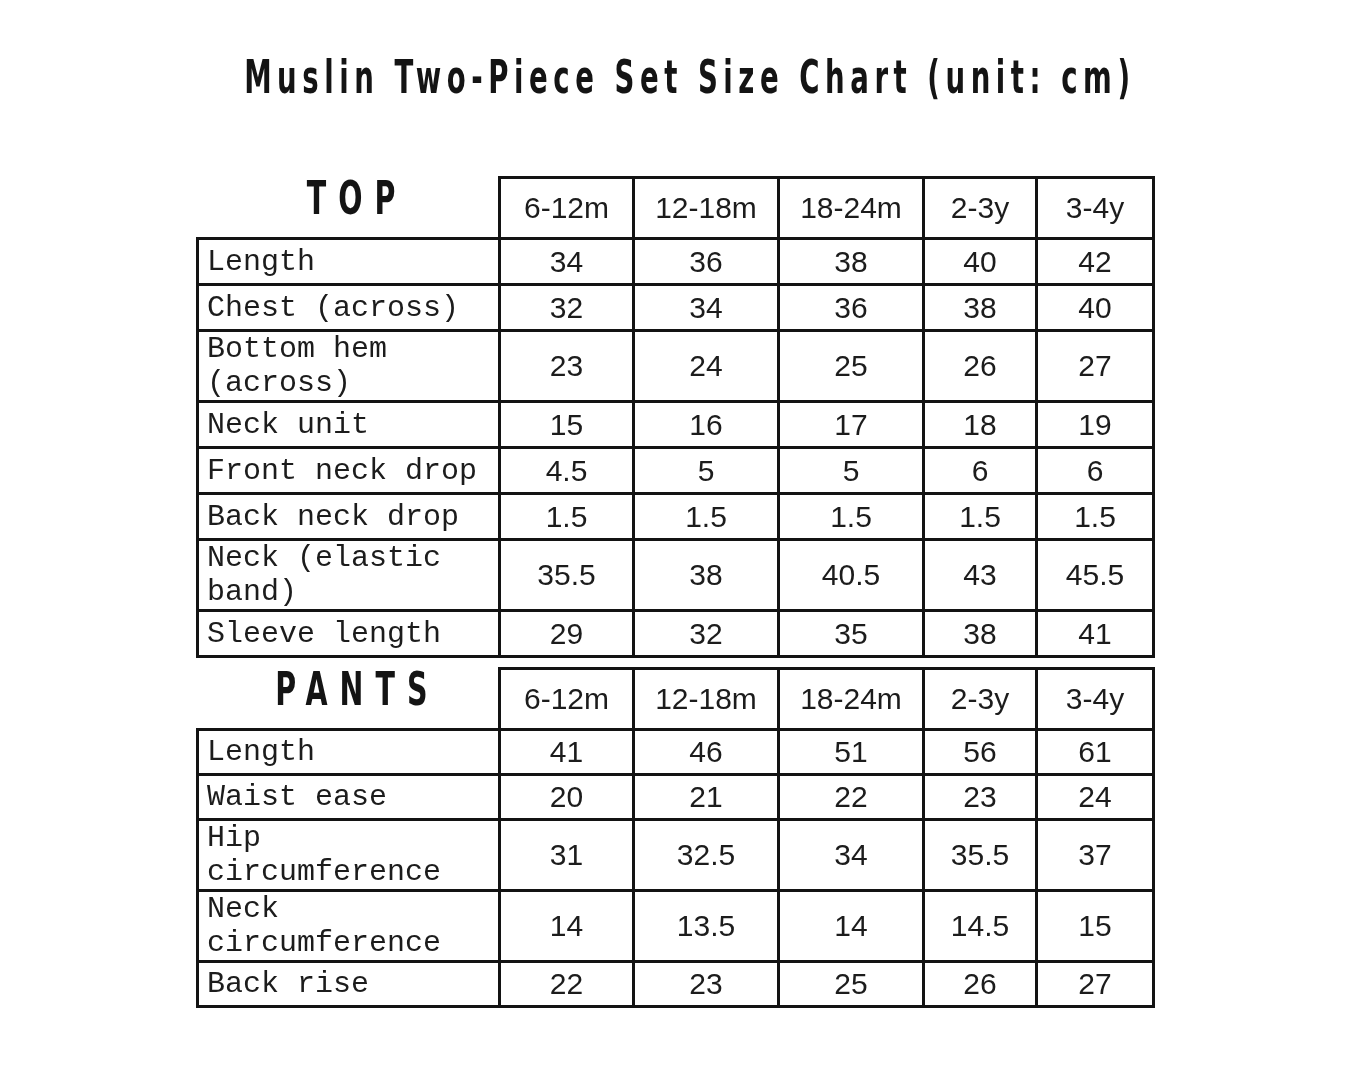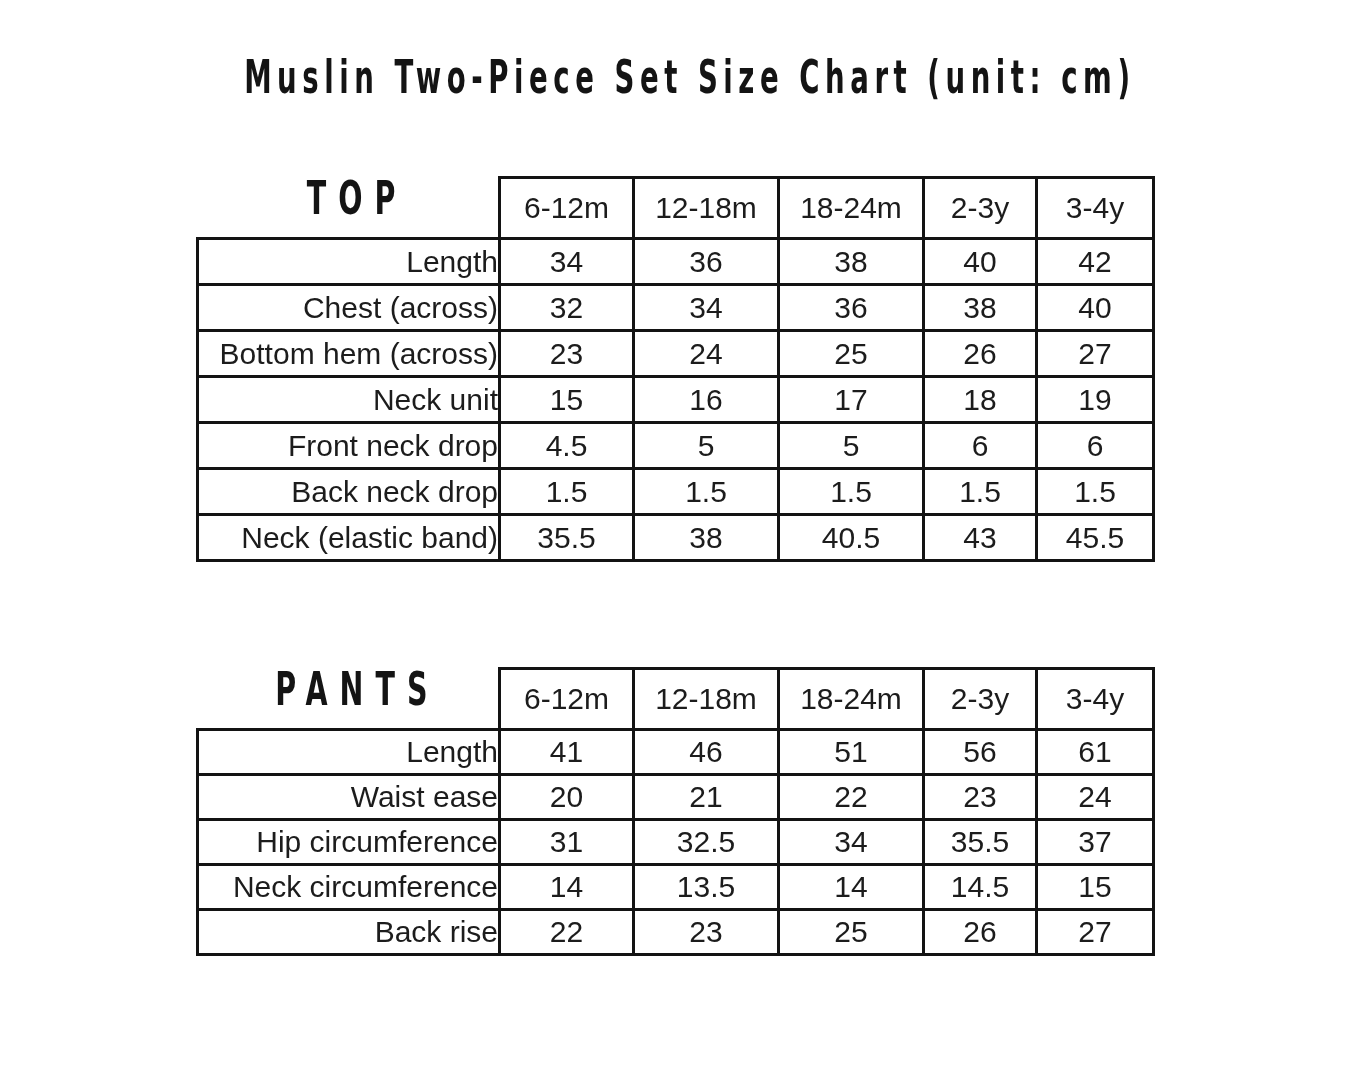--- a/index.html
+++ b/index.html
@@ -31,21 +31,21 @@
   .table-top tbody tr{height:46px;}
   .table-pants tbody tr{height:45px;}
   th.corner{border:none;text-align:center;vertical-align:middle;}
   .table-heading{
     display:inline-block;font-family:"DejaVu Sans",sans-serif;font-weight:bold;
     font-size:46px;letter-spacing:0.42em;margin-right:-0.42em;
     white-space:nowrap;color:#141414;
     transform:translateY(-9px) scaleX(0.62);transform-origin:50% 50%;
   }
   th.size{text-align:center;}
-  td.label{text-align:right;padding-left:8px;}
+  td.label{text-align:left;padding-left:8px;font-family:Liberation Mono, monospace;}
   td.num{text-align:center;}
 </style>
 </head>
 <body>
 
 <div class="canvas">
   <div class="title-row">
     <h1 class="title">Muslin Two-Piece Set Size Chart (unit: cm)</h1>
   </div>
   <section class="chart-table table-top">
@@ -118,20 +118,28 @@
             <td class="num">1.5</td>
           </tr>
           <tr>
             <td class="label">Neck (elastic band)</td>
             <td class="num">35.5</td>
             <td class="num">38</td>
             <td class="num">40.5</td>
             <td class="num">43</td>
             <td class="num">45.5</td>
           </tr>
+          <tr>
+            <td class="label">Sleeve length</td>
+            <td class="num">29</td>
+            <td class="num">32</td>
+            <td class="num">35</td>
+            <td class="num">38</td>
+            <td class="num">41</td>
+          </tr>
         </tbody>
       </table>
     </section>
   <section class="chart-table table-pants">
       <table>
         <colgroup>
           <col style="width: 302px;">
           <col style="width: 134px;">
           <col style="width: 145px;">
           <col style="width: 145px;">

